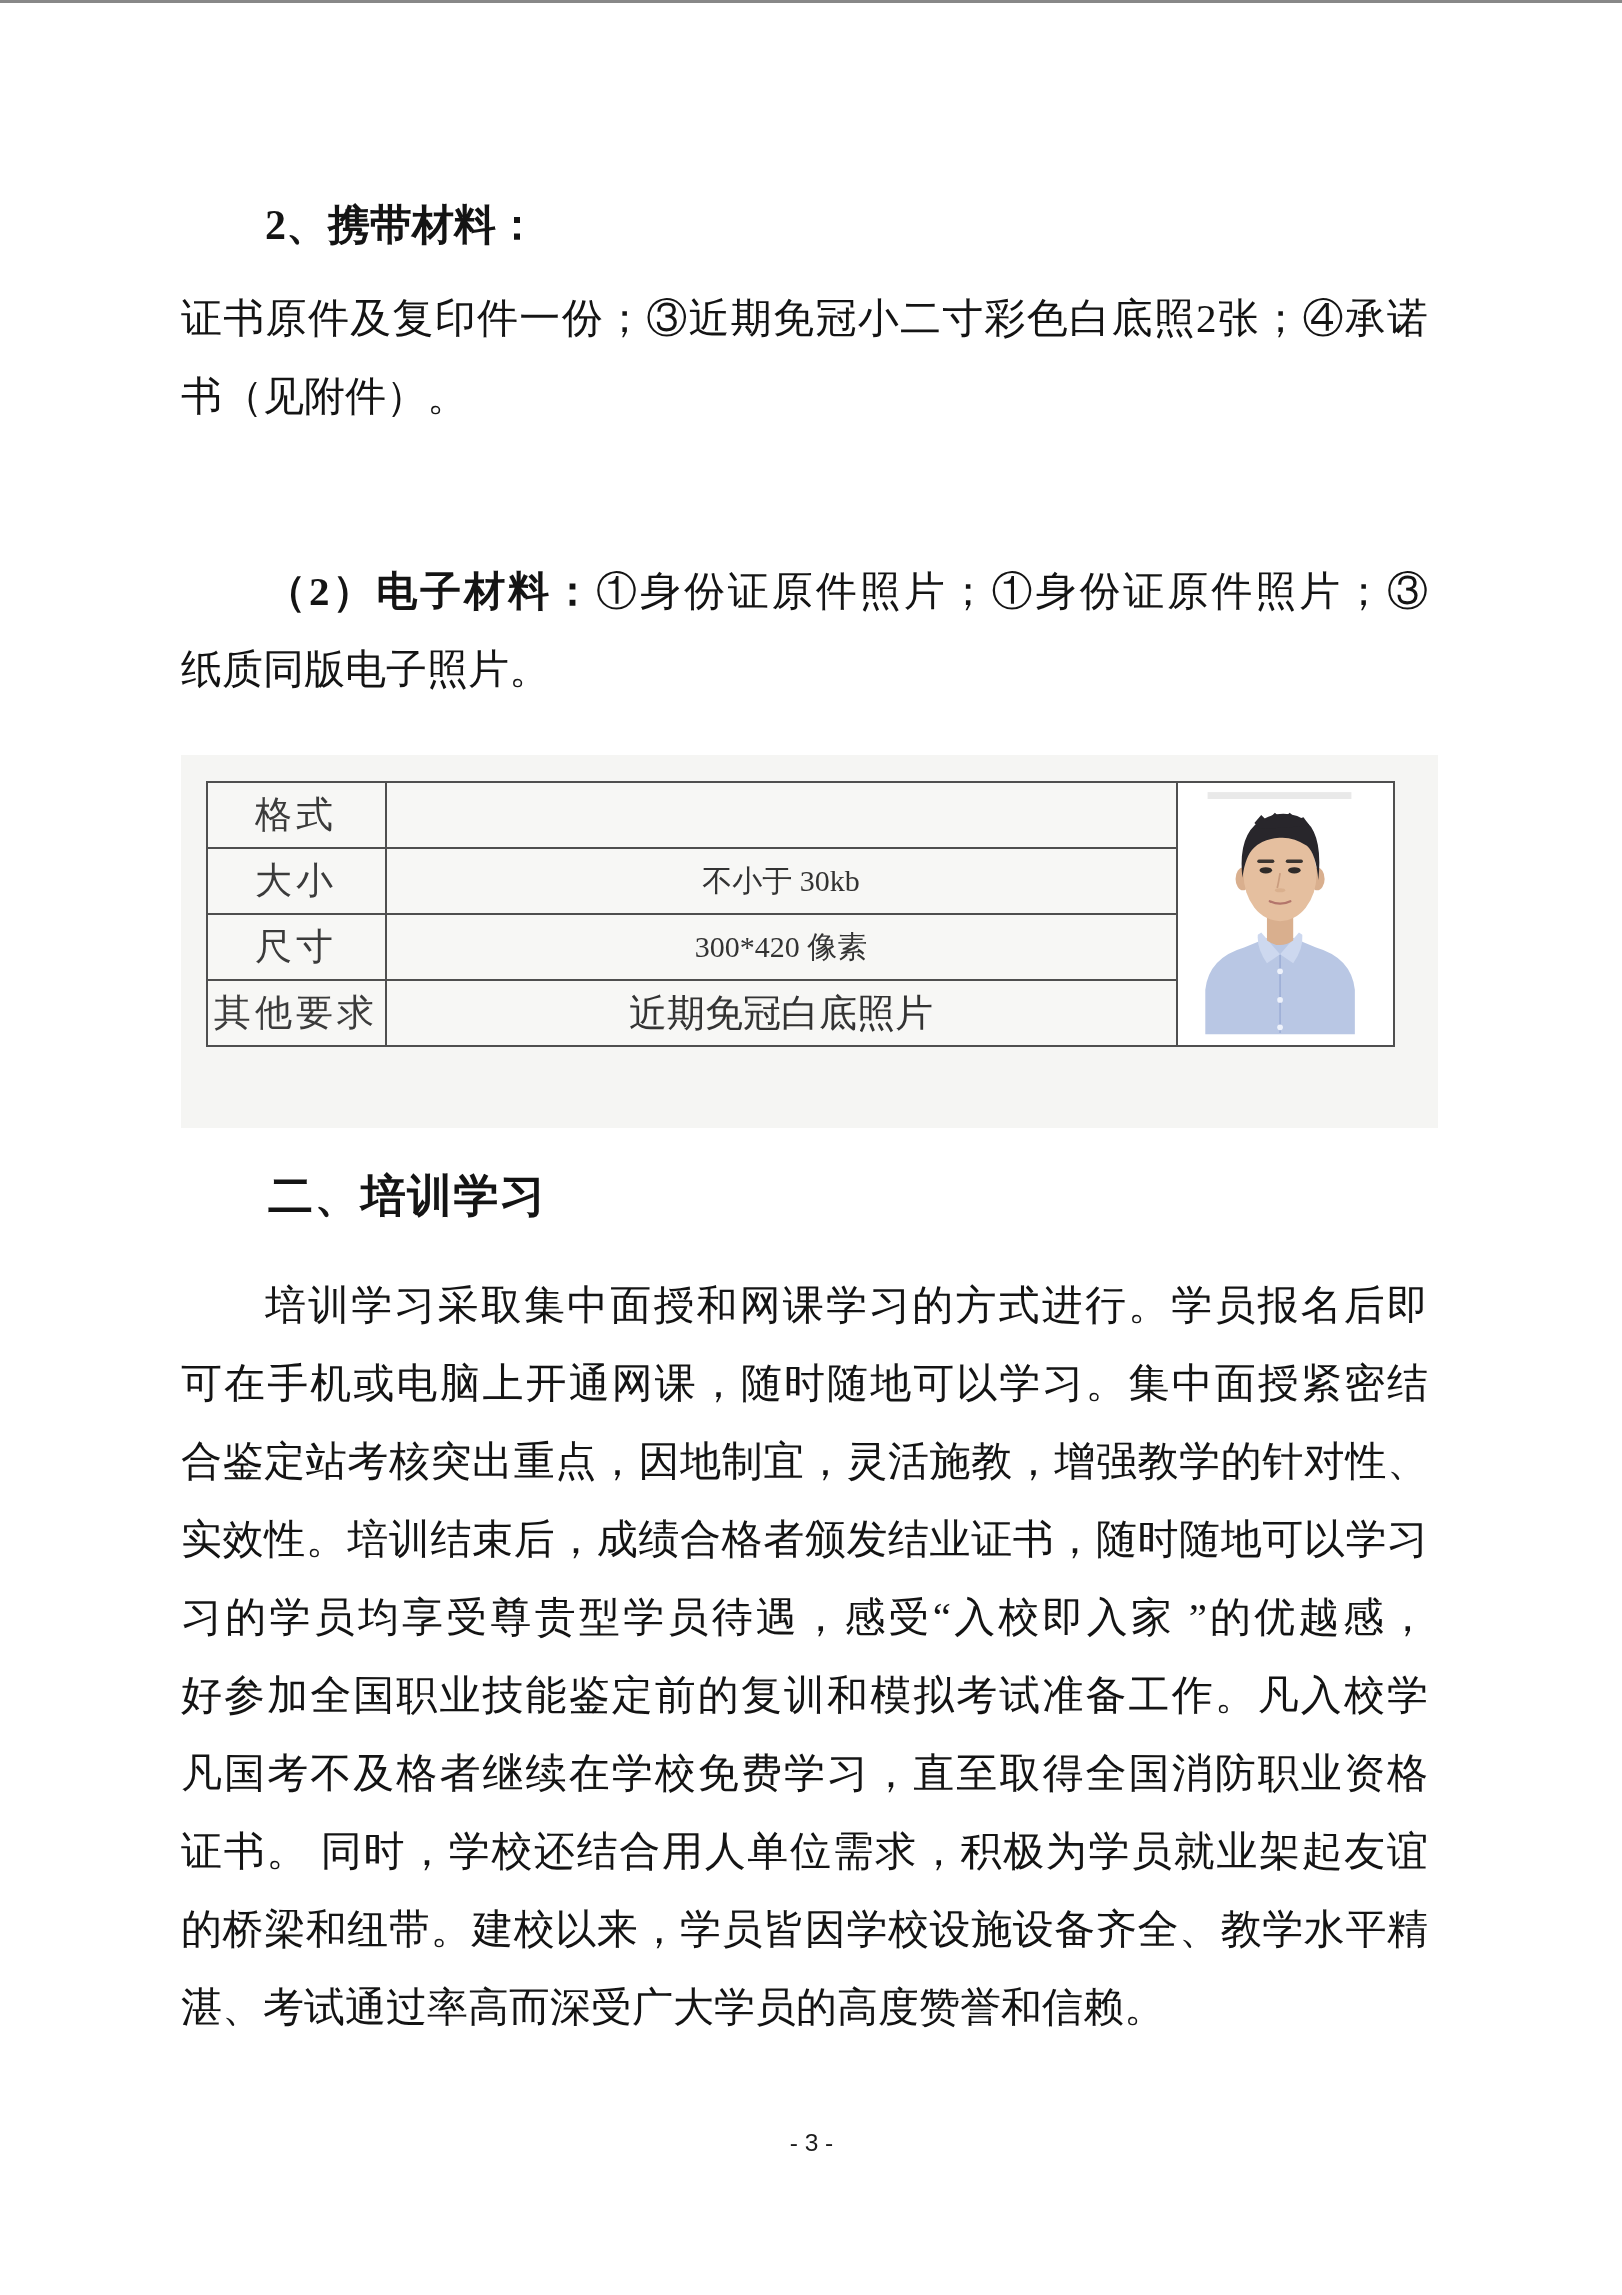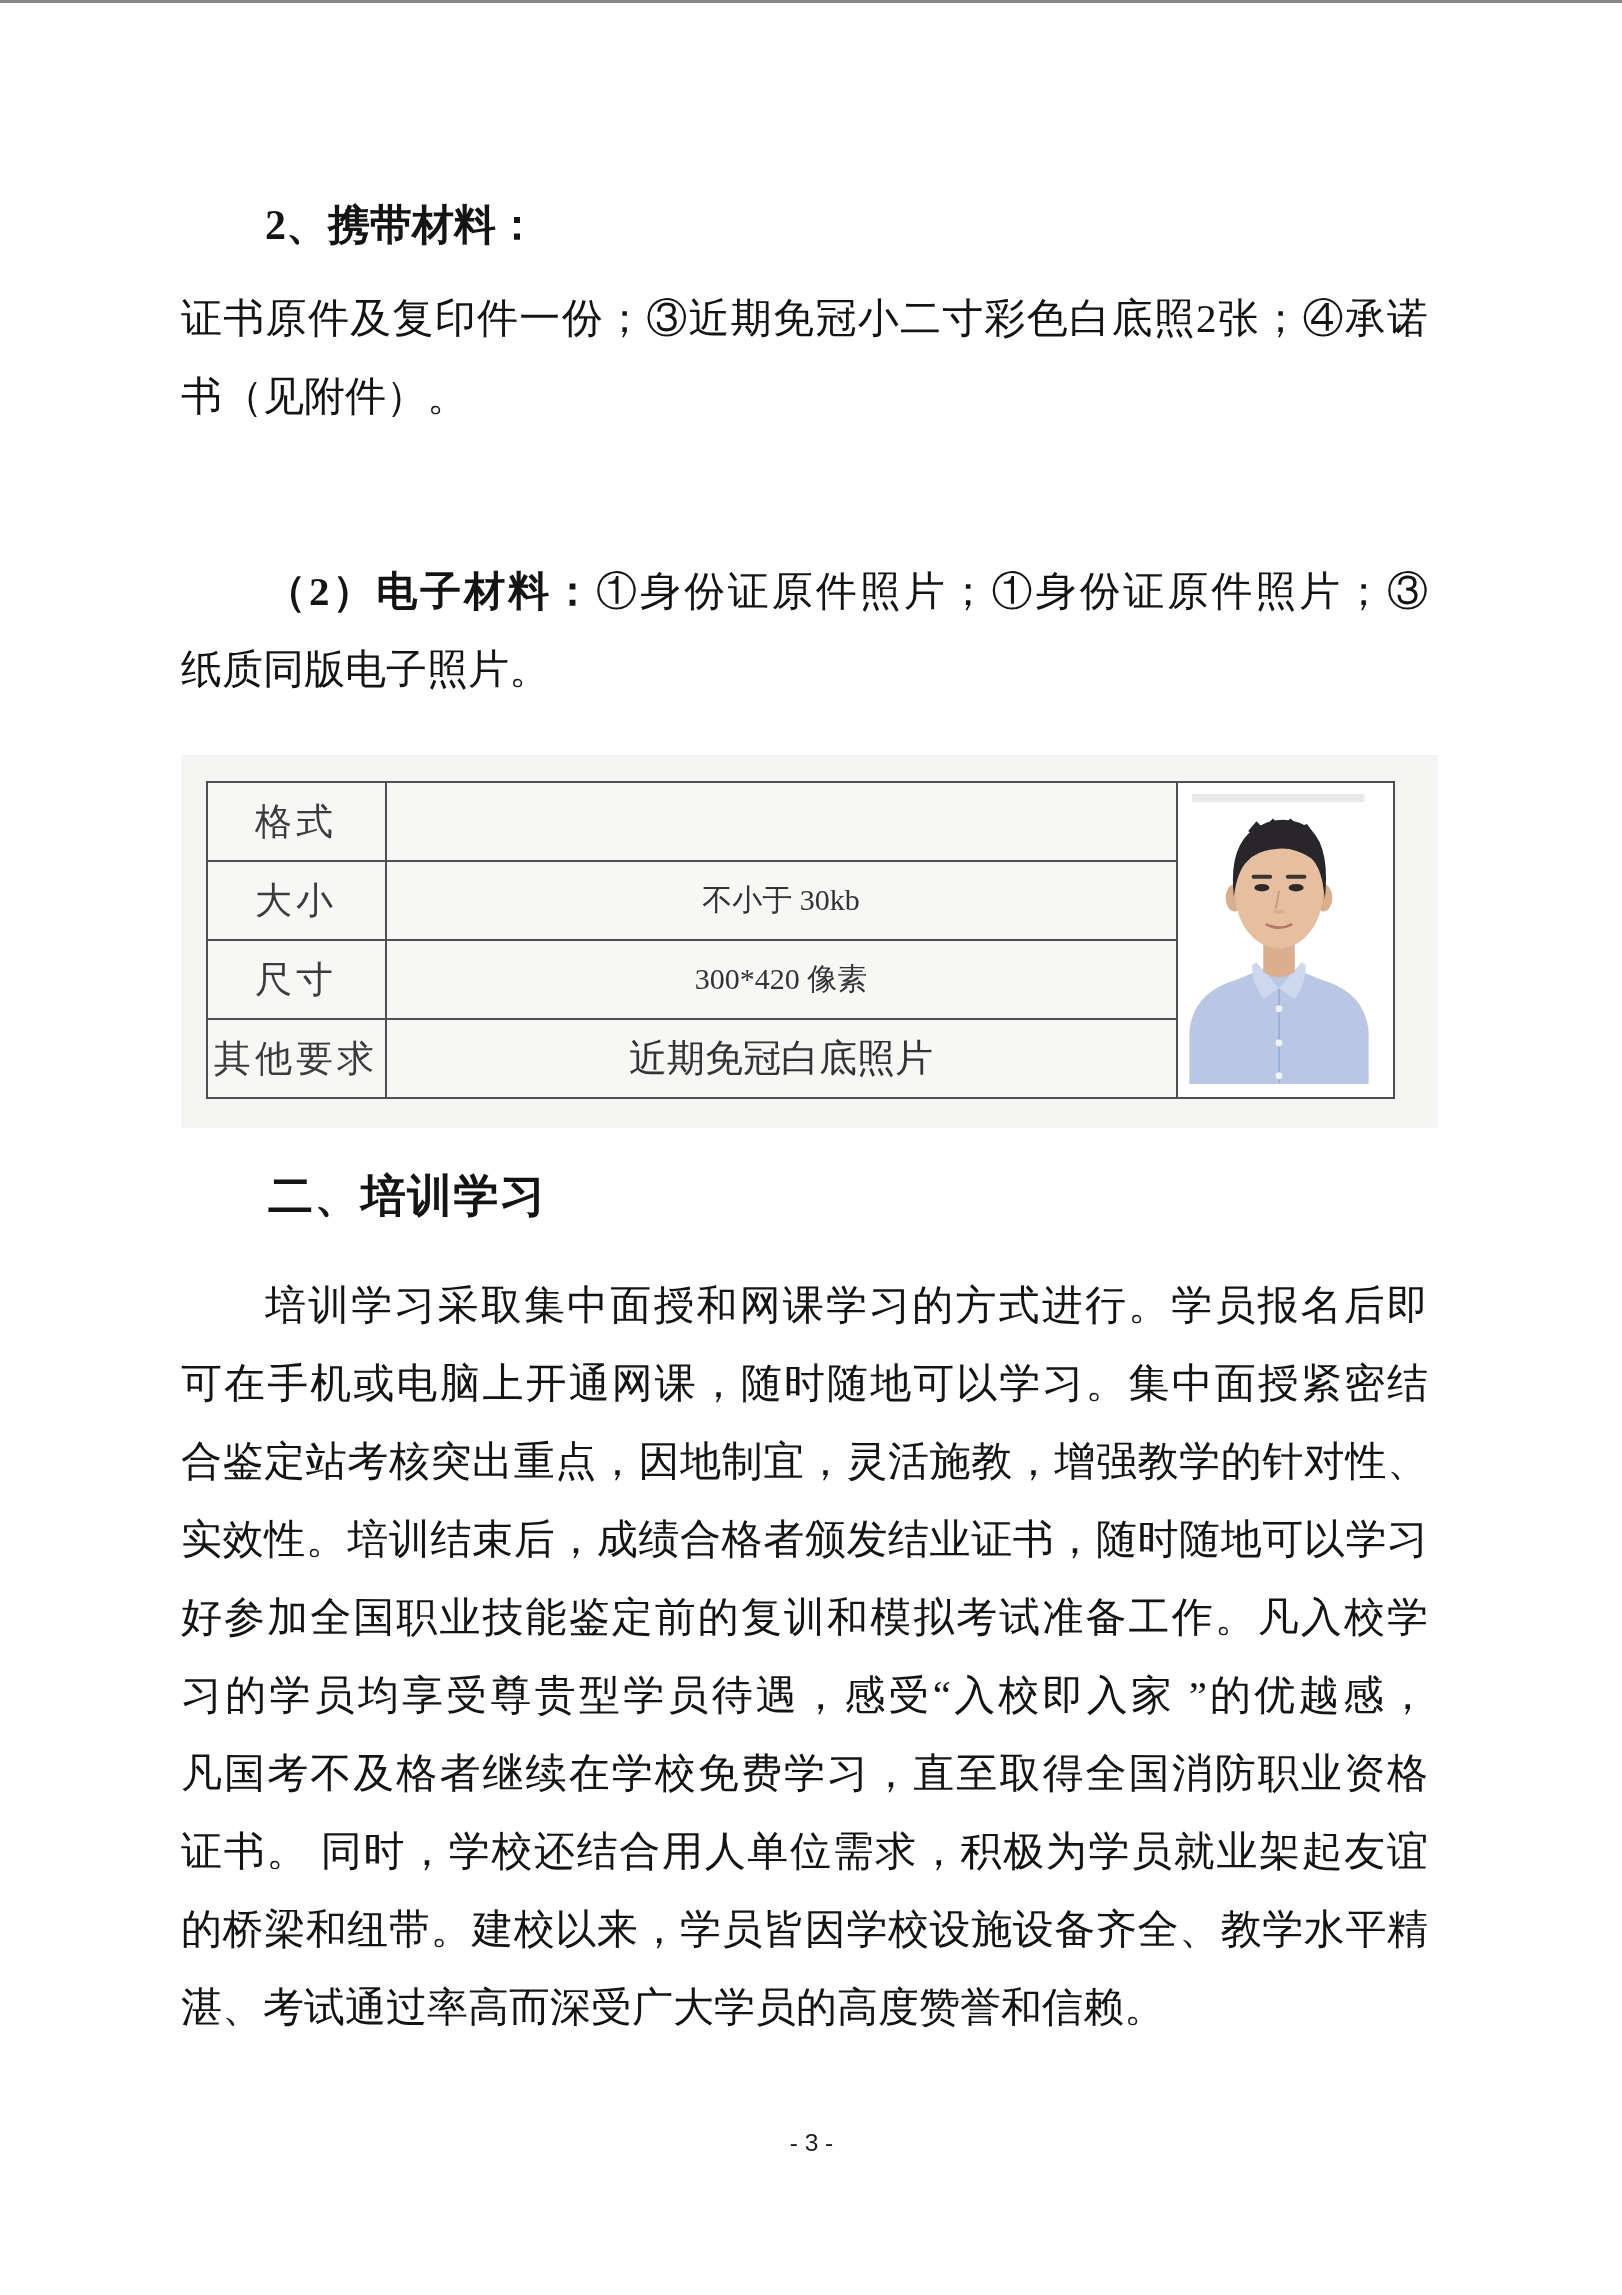--- a/index.html
+++ b/index.html
@@ -38,21 +38,21 @@
     letter-spacing: 1.4px;
   }
   
   .figure {
     position: absolute; left: 181px; top: 752px;
     width: 1257px; height: 373px;
     background: #f5f5f3;
   }
   .photo-table {
     position: absolute; left: 24.5px; top: 26px;
-    width: 1189px; height: 318px;
+    width: 1189px; height: 266px;
     border: 2.7px solid #4f4f4f;
     background: #f7f7f5;
     box-sizing: border-box;
   }
   .rows {
     position: absolute; left: 0; top: 0; bottom: 0;
     width: calc(100% - 217px);
     display: flex; flex-direction: column;
   }
   .trow { flex: 1; display: flex; }
@@ -163,22 +163,22 @@
     </div>
   </div>
 
   <div class="block h2" style="top:1159px">二、培训学习</div>
 
   <div class="block" style="top:1263px">
     <div class="line indent">培训学习采取集中面授和网课学习的方式进行。学员报名后即</div>
     <div class="line">可在手机或电脑上开通网课，随时随地可以学习。集中面授紧密结</div>
     <div class="line">合鉴定站考核突出重点，因地制宜，灵活施教，增强教学的针对性、</div>
     <div class="line">实效性。培训结束后，成绩合格者颁发结业证书，随时随地可以学习</div>
+    <div class="line">习的学员均享受尊贵型学员待遇，感受“入校即入家 ”的优越感，</div>
     <div class="line">好参加全国职业技能鉴定前的复训和模拟考试准备工作。凡入校学</div>
-    <div class="line">习的学员均享受尊贵型学员待遇，感受“入校即入家 ”的优越感，</div>
     <div class="line">凡国考不及格者继续在学校免费学习，直至取得全国消防职业资格</div>
     <div class="line">证书。 同时，学校还结合用人单位需求，积极为学员就业架起友谊</div>
     <div class="line">的桥梁和纽带。建校以来，学员皆因学校设施设备齐全、教学水平精</div>
     <div class="line last">湛、考试通过率高而深受广大学员的高度赞誉和信赖。</div>
   </div>
 
   <div class="footer">- 3 -</div>
 
 </div>
 

